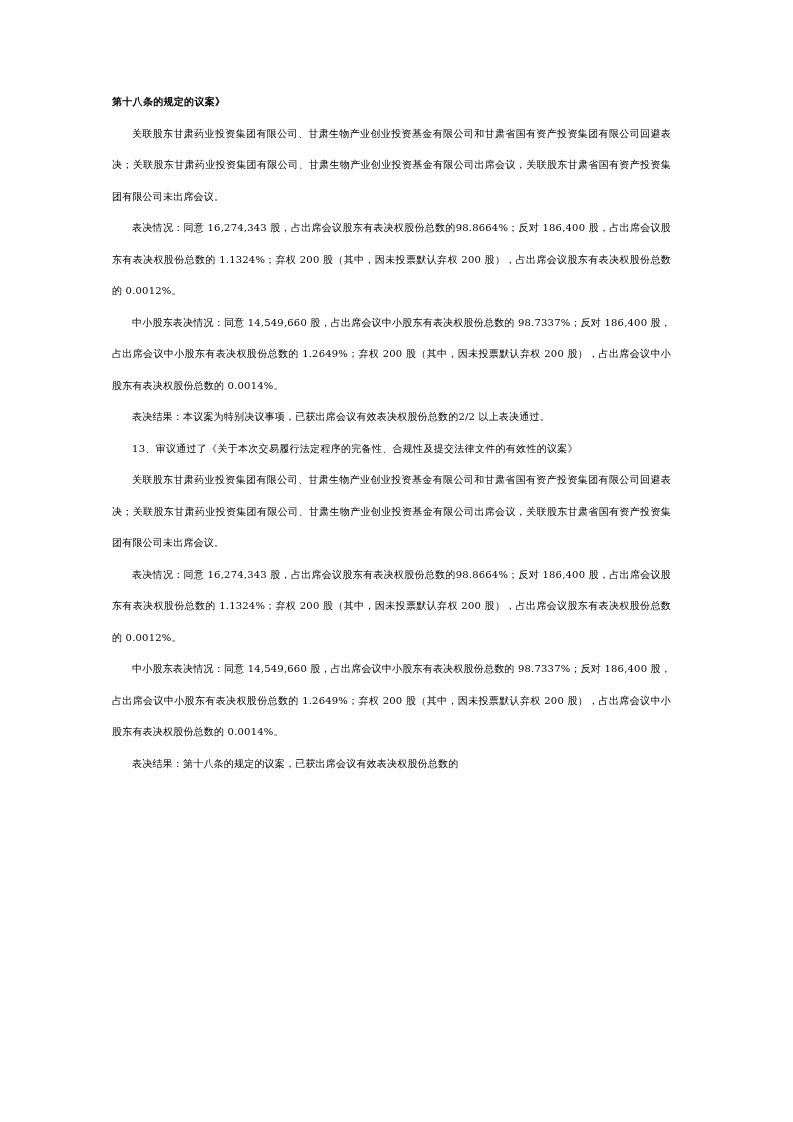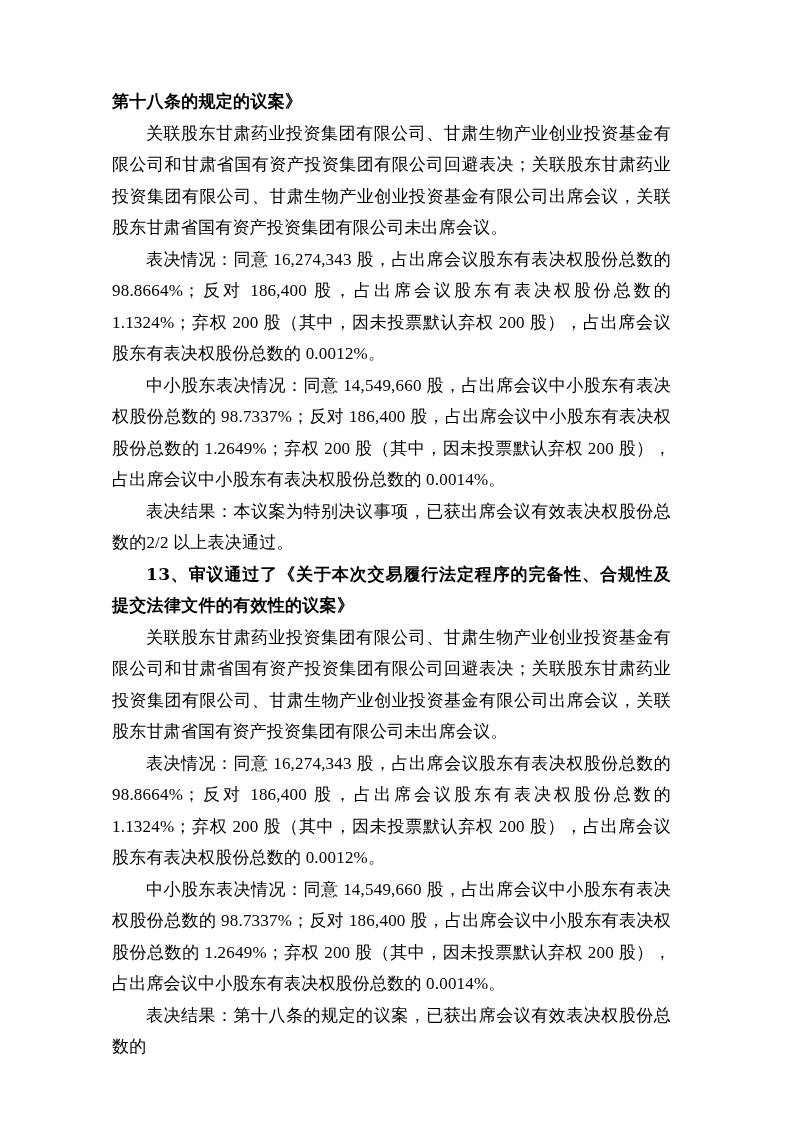--- a/index.html
+++ b/index.html
@@ -22,36 +22,35 @@
     overflow: hidden;
   }
   .content {
     position: absolute;
     left: 112px;
     top: 86px;
     width: 570px;
   }
   p {
     margin: 0 11px 0 0;
-    font-size: 17px;
+    font-size: 10px;
     line-height: 31.5px;
     text-align: justify;
     text-justify: inter-ideograph;
     letter-spacing: 0.2px;
   }
   p.heading {
     font-weight: bold;
     letter-spacing: 0.3px;
   }
   p.indent {
     text-indent: 2em;
-    font-family: Liberation Serif, serif;
   }
   p.heading-indent {
-    font-weight: bold;
+    font-weight: normal;
     text-indent: 2em;
     letter-spacing: 0.3px;
   }
 </style>
 </head>
 <body>
 
 <div class="page">
   <div class="content">
     <p class="heading">第十八条的规定的议案》</p>

